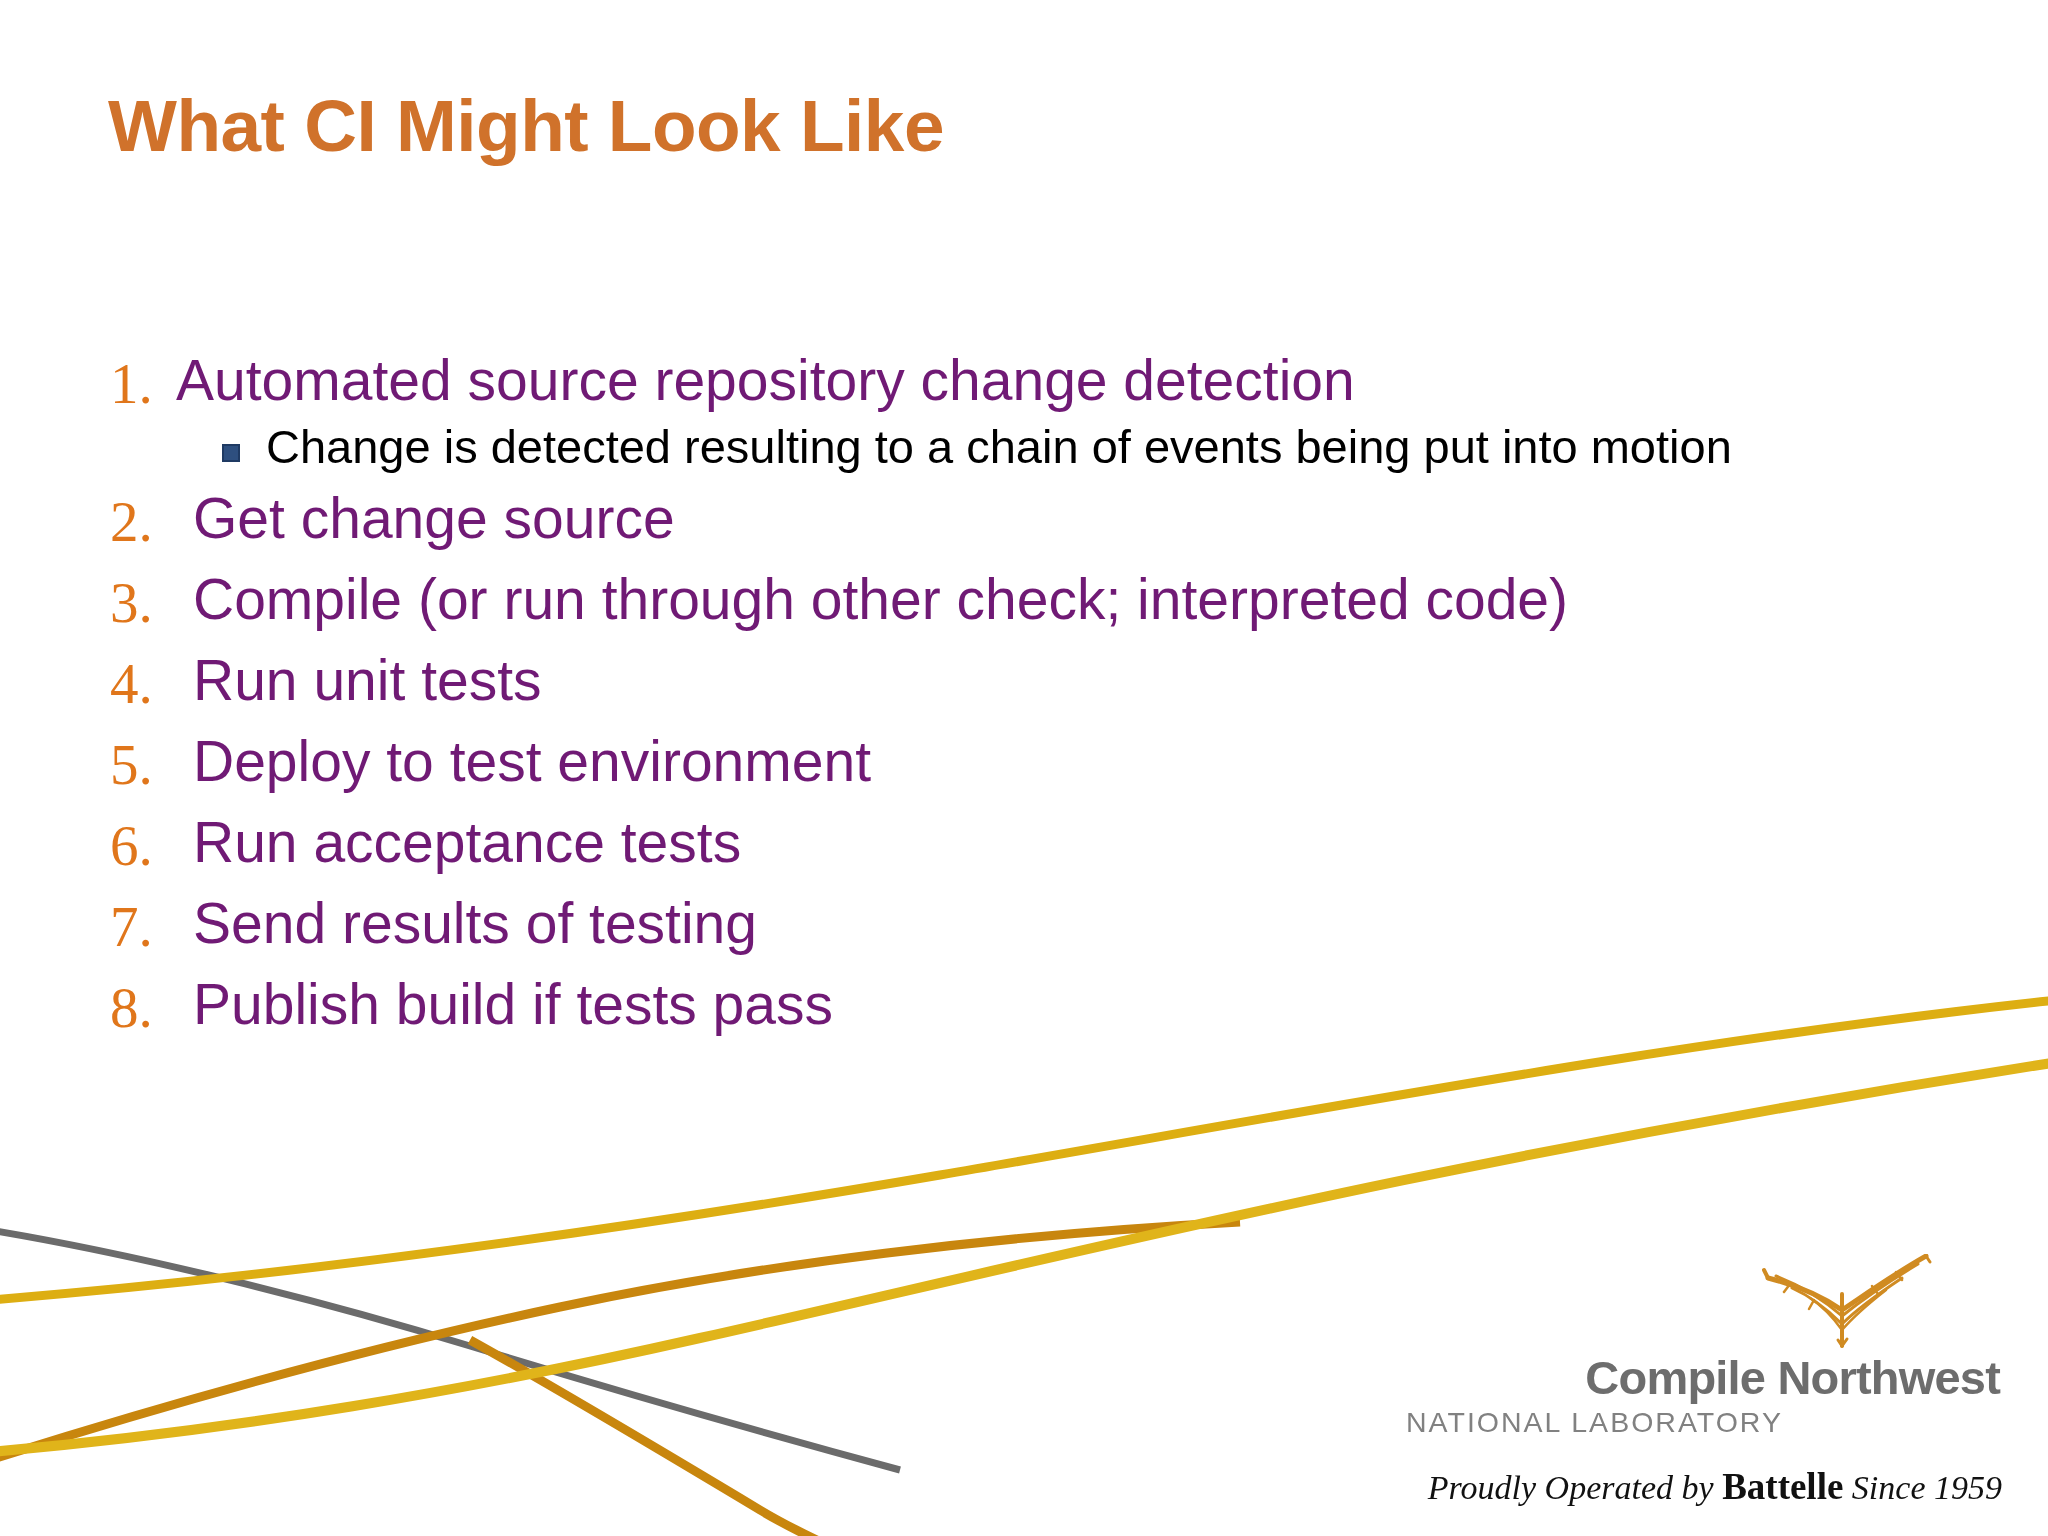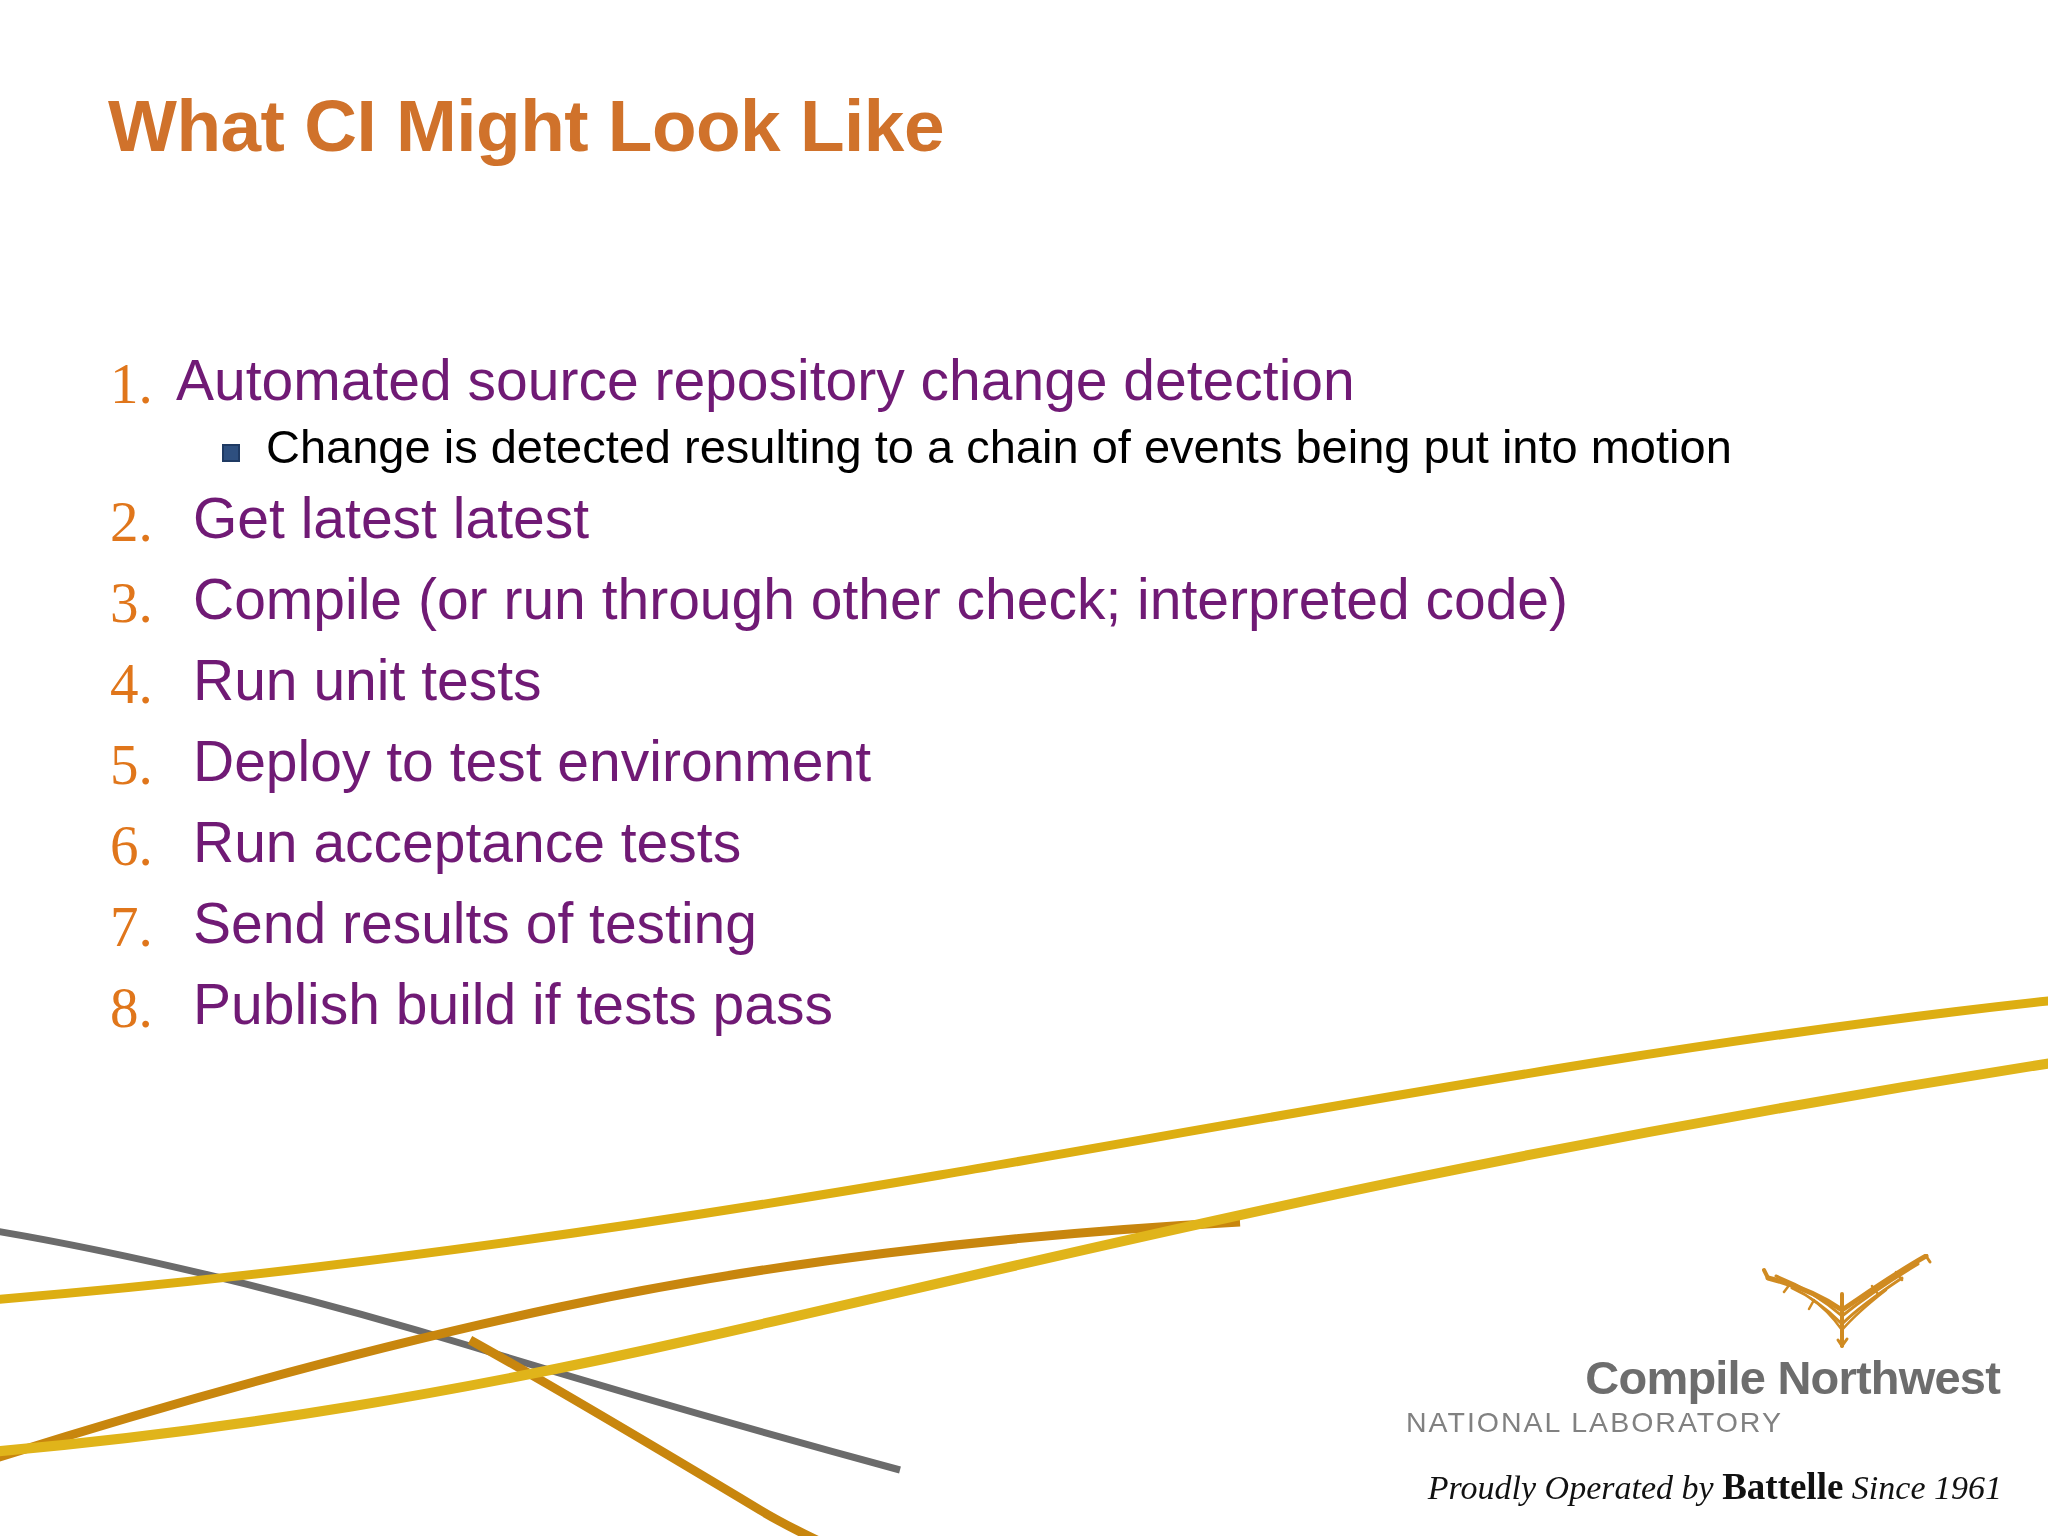--- a/index.html
+++ b/index.html
@@ -206,21 +206,21 @@
 
     <div class="sub-bullet">
       <span class="sub-marker">
         <span class="sub-square"></span>
       </span>
       <span class="sub-text">Change is detected resulting to a chain of events being put into motion</span>
     </div>
 
     <div class="li li-rest">
       <span class="li-num">2.</span>
-      <span class="li-text">Get latest latest</span>
+      <span class="li-text">Get change source</span>
     </div>
 
     <div class="li li-rest">
       <span class="li-num">3.</span>
       <span class="li-text">Compile (or run through other check; interpreted code)</span>
     </div>
 
     <div class="li li-rest">
       <span class="li-num">4.</span>
       <span class="li-text">Run unit tests</span>
@@ -263,17 +263,17 @@
         <path d="M52 46 L 47 55" stroke-width="2.5"></path>
         <path d="M110 32 L 116 40" stroke-width="2.5"></path>
         <path d="M134 18 L 140 26" stroke-width="2.5"></path>
         <path d="M80 92 L 76 86" stroke-width="3"></path>
         <path d="M80 92 L 85 85" stroke-width="3"></path>
       </g>
     </svg>
 
     <div class="logo-wordmark">Compile Northwest</div>
     <div class="logo-sub">NATIONAL LABORATORY</div>
-    <div class="logo-tagline"><span>Proudly Operated by </span><span class="battelle">Battelle</span><span class="since"> Since 1961</span></div>
+    <div class="logo-tagline"><span>Proudly Operated by </span><span class="battelle">Battelle</span><span class="since"> Since 1959</span></div>
 
   </div>
 
 </div>
 
 </body></html>

